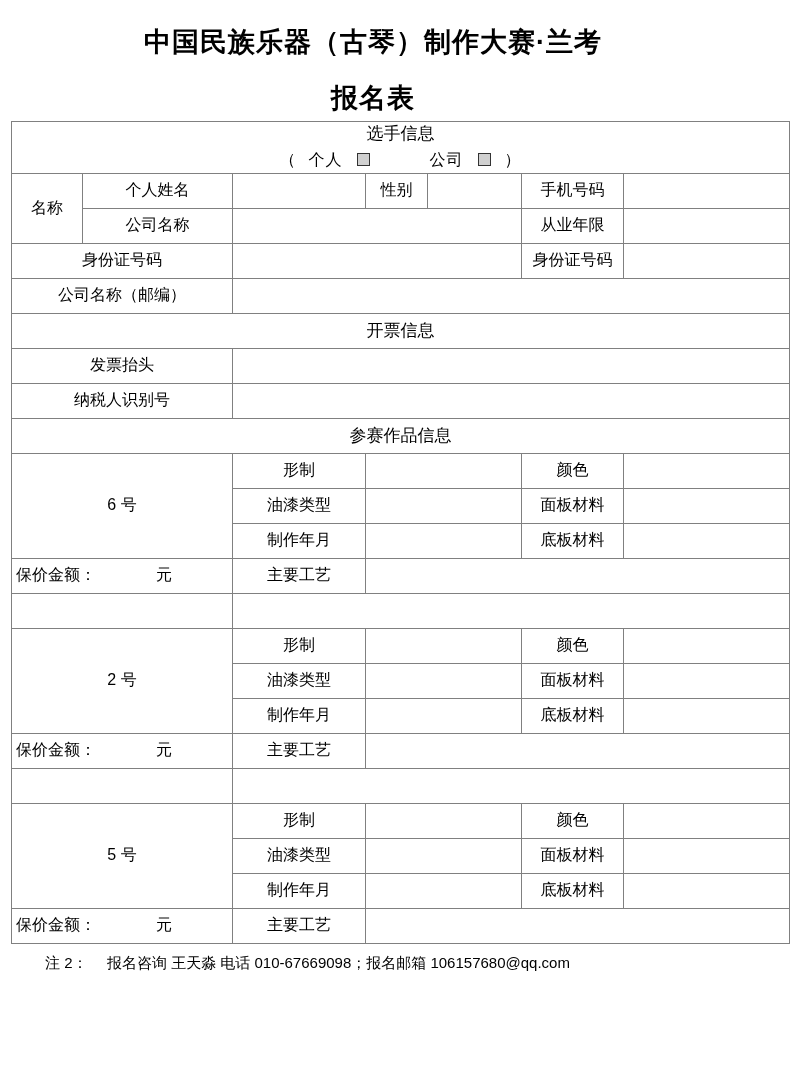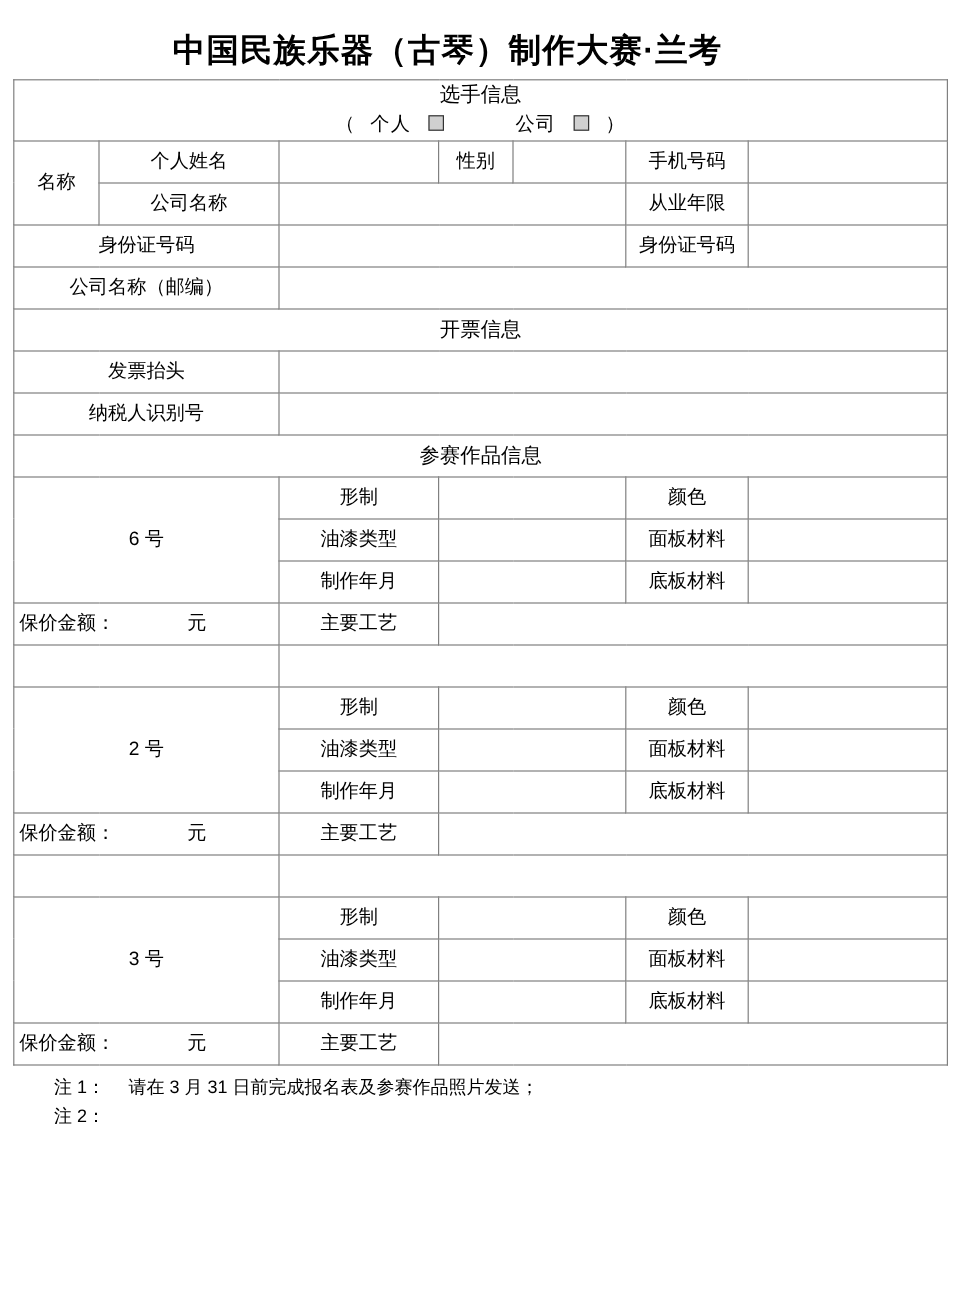--- a/index.html
+++ b/index.html
@@ -130,20 +130,21 @@
     flex: 0 0 62px;
   }
 </style>
 </head>
 <body>
 
 <div class="page">
 
   <div class="title-block">
     <div class="title-main">中国民族乐器（古琴）制作大赛·兰考</div>
+    <div class="title-sub">报名表</div>
   </div>
 
   <table class="form">
     <colgroup>
       <col style="width:71px">
       <col style="width:150px">
       <col style="width:133px">
       <col style="width:62px">
       <col style="width:94px">
       <col style="width:102px">
@@ -271,21 +272,21 @@
         <td>主要工艺</td>
         <td class="blank" colspan="4"></td>
       </tr>
 
       <tr>
         <td class="spacer" colspan="2"></td>
         <td class="spacer" colspan="5"></td>
       </tr>
 
       <tr>
-        <td class="tall3" rowspan="3" colspan="2">3 号</td>
+        <td class="tall3" rowspan="3" colspan="2">5 号</td>
         <td>形制</td>
         <td class="blank" colspan="2"></td>
         <td>颜色</td>
         <td class="blank"></td>
       </tr>
       <tr>
         <td>油漆类型</td>
         <td class="blank" colspan="2"></td>
         <td>面板材料</td>
         <td class="blank"></td>
@@ -306,21 +307,18 @@
         </td>
         <td>主要工艺</td>
         <td class="blank" colspan="4"></td>
       </tr>
 
     </tbody>
   </table>
 
   <div class="notes">
     <div class="note-row">
-      <span class="note-label">注 1：</span>
-      <span>请在 3 月 31 日前完成报名表及参赛作品照片发送；</span>
-    </div>
-    <div class="note-row">
       <span class="note-label">注 2：</span>
+      <span>报名咨询 王天淼   电话 010-67669098；报名邮箱 106157680@qq.com</span>
     </div>
   </div>
 
 </div>
 
 </body></html>

